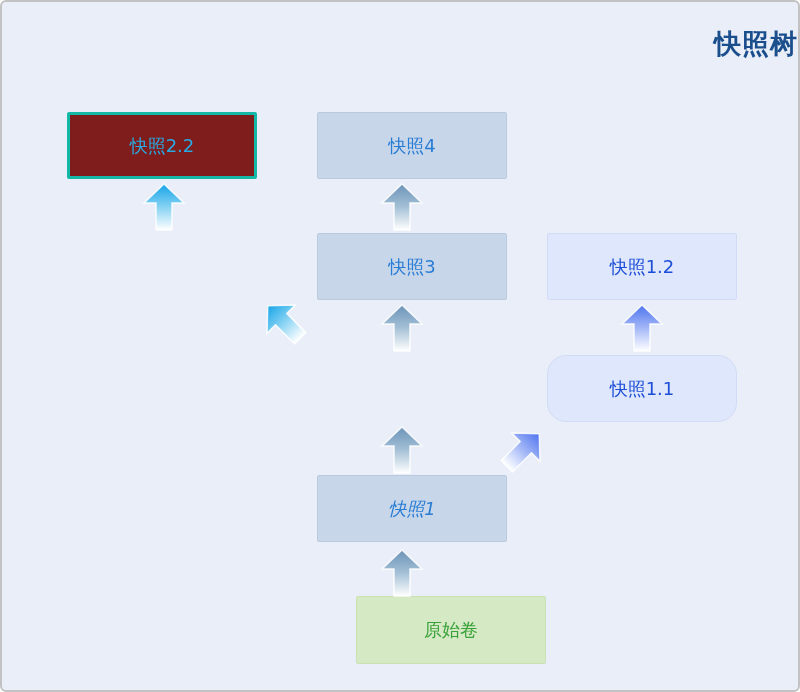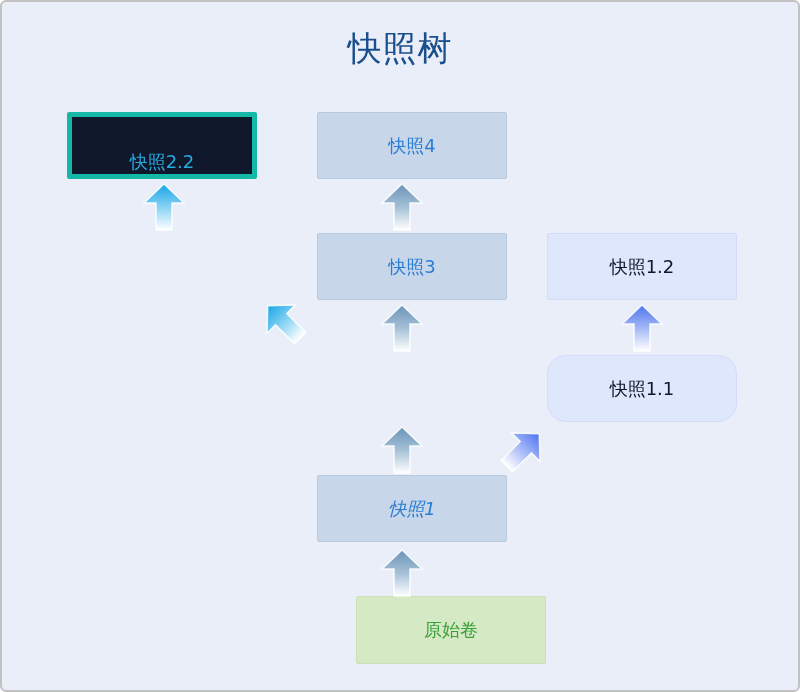--- a/index.html
+++ b/index.html
@@ -11,50 +11,49 @@
     width:800px;height:692px;
     background:#e9eef8;
     border:2px solid #c2c2c2;
     border-radius:6px;
     overflow:hidden;
   }
 
   .title{
     position:absolute;
     top:24px;left:0;width:100%;
-    text-align:center;
-    font-size:34px;
-    font-weight:normal;
+    text-align:right;
+    font-size:27px;
+    font-weight:bold;
     letter-spacing:1px;
     color:#1b4e8c;
   }
 
   .node{
     position:absolute;
     width:190px;height:67px;
     display:flex;align-items:center;justify-content:center;
     font-size:18px;
     border-radius:2px;
   }
   .node.cyan{
-    background:#0f172a;
-    border:5px solid #14b8a6;
+    background:#7f1d1d;
+    border:3px solid #14b8a6;
     color:#29a9e1;
-    align-items:flex-end;
   }
   .node.steel{
     background:#c8d6ea;
     border:1px solid #b9cade;
     color:#2a7dd4;
     margin-left:9px;
   }
   .node.lavender{
     background:#dee7fb;
     border:1px solid #d2dcf7;
-    color:#0f172a;
+    color:#1d4ed8;
   }
   .node.green{
     background:#d6e9c5;
     border:1px solid #c9e1b3;
     color:#3aa23a;
   }
 
   
   .pos-snap22{left:65px;top:110px;}
   .pos-snap4 {left:306px;top:110px;}

